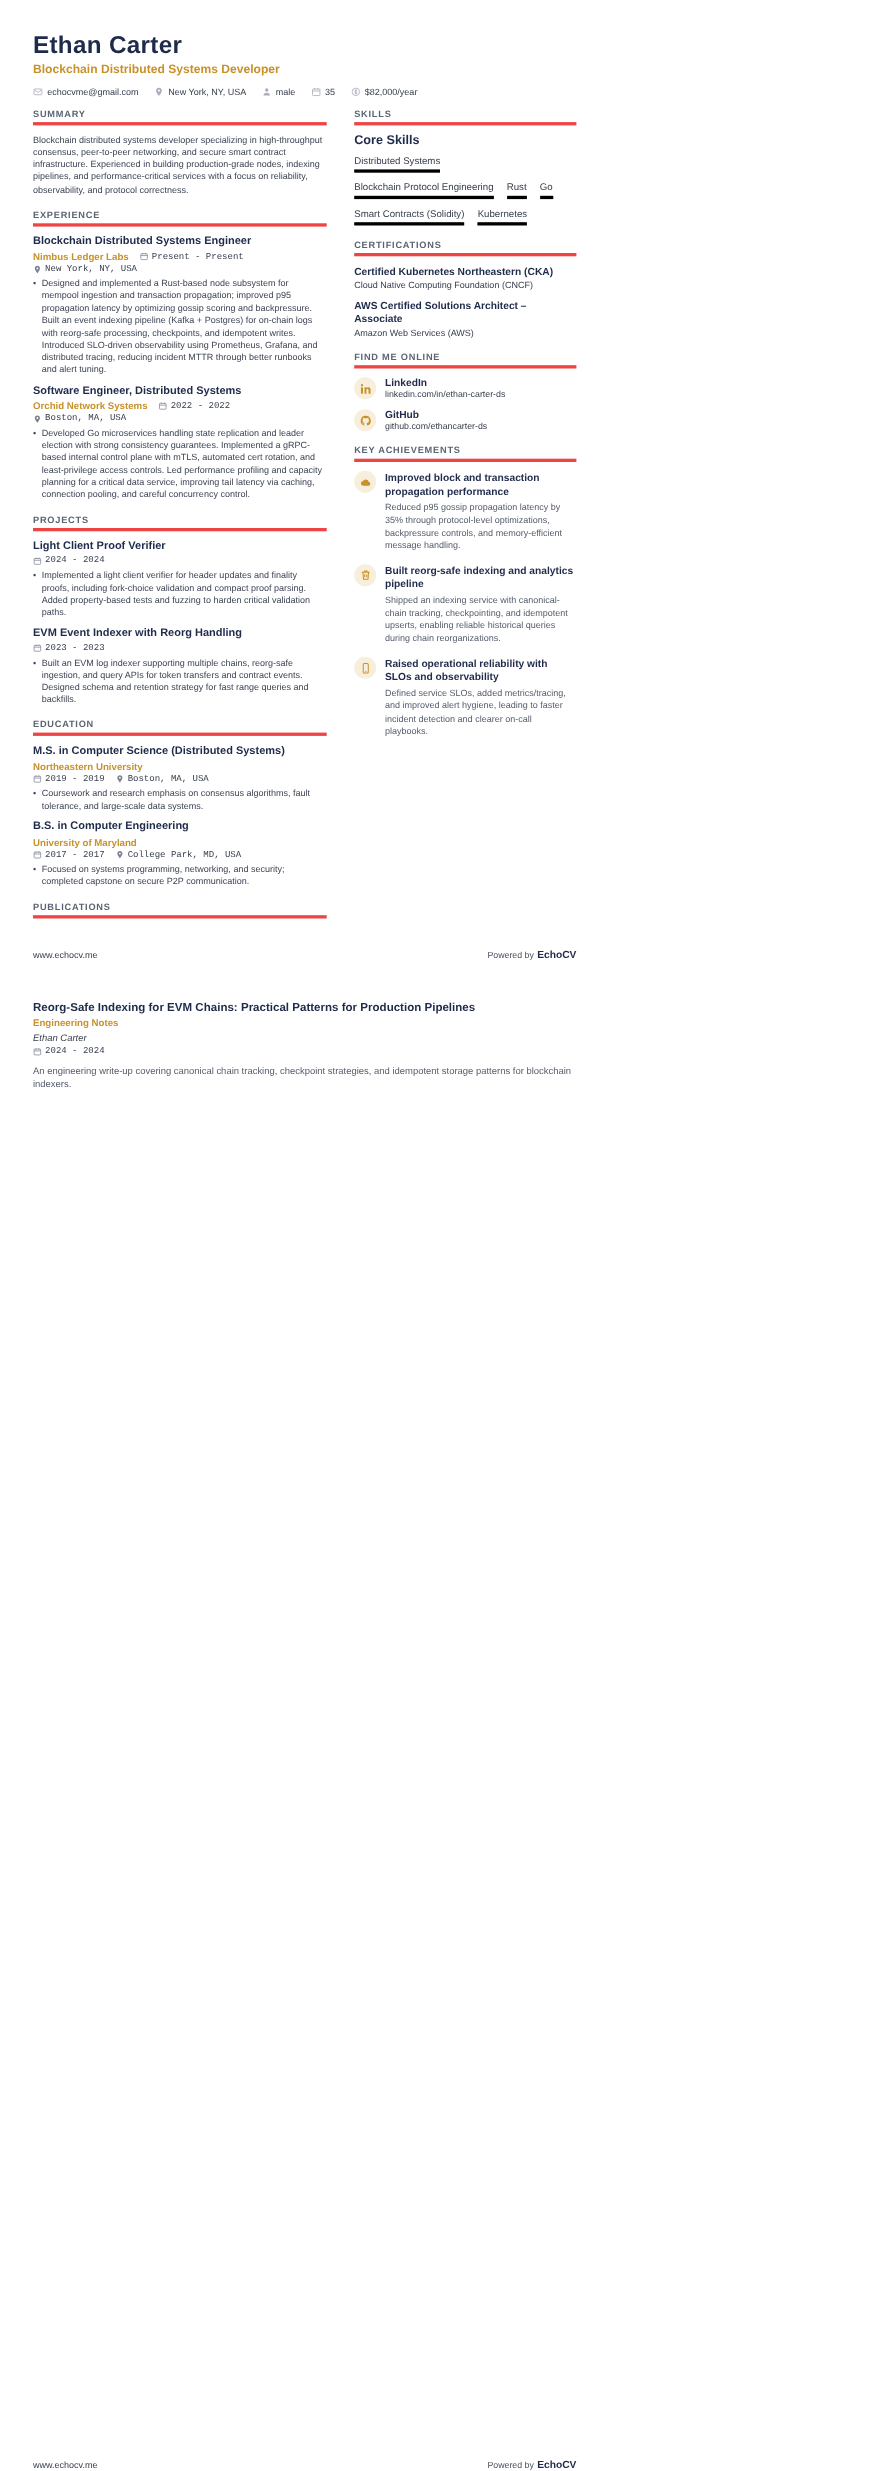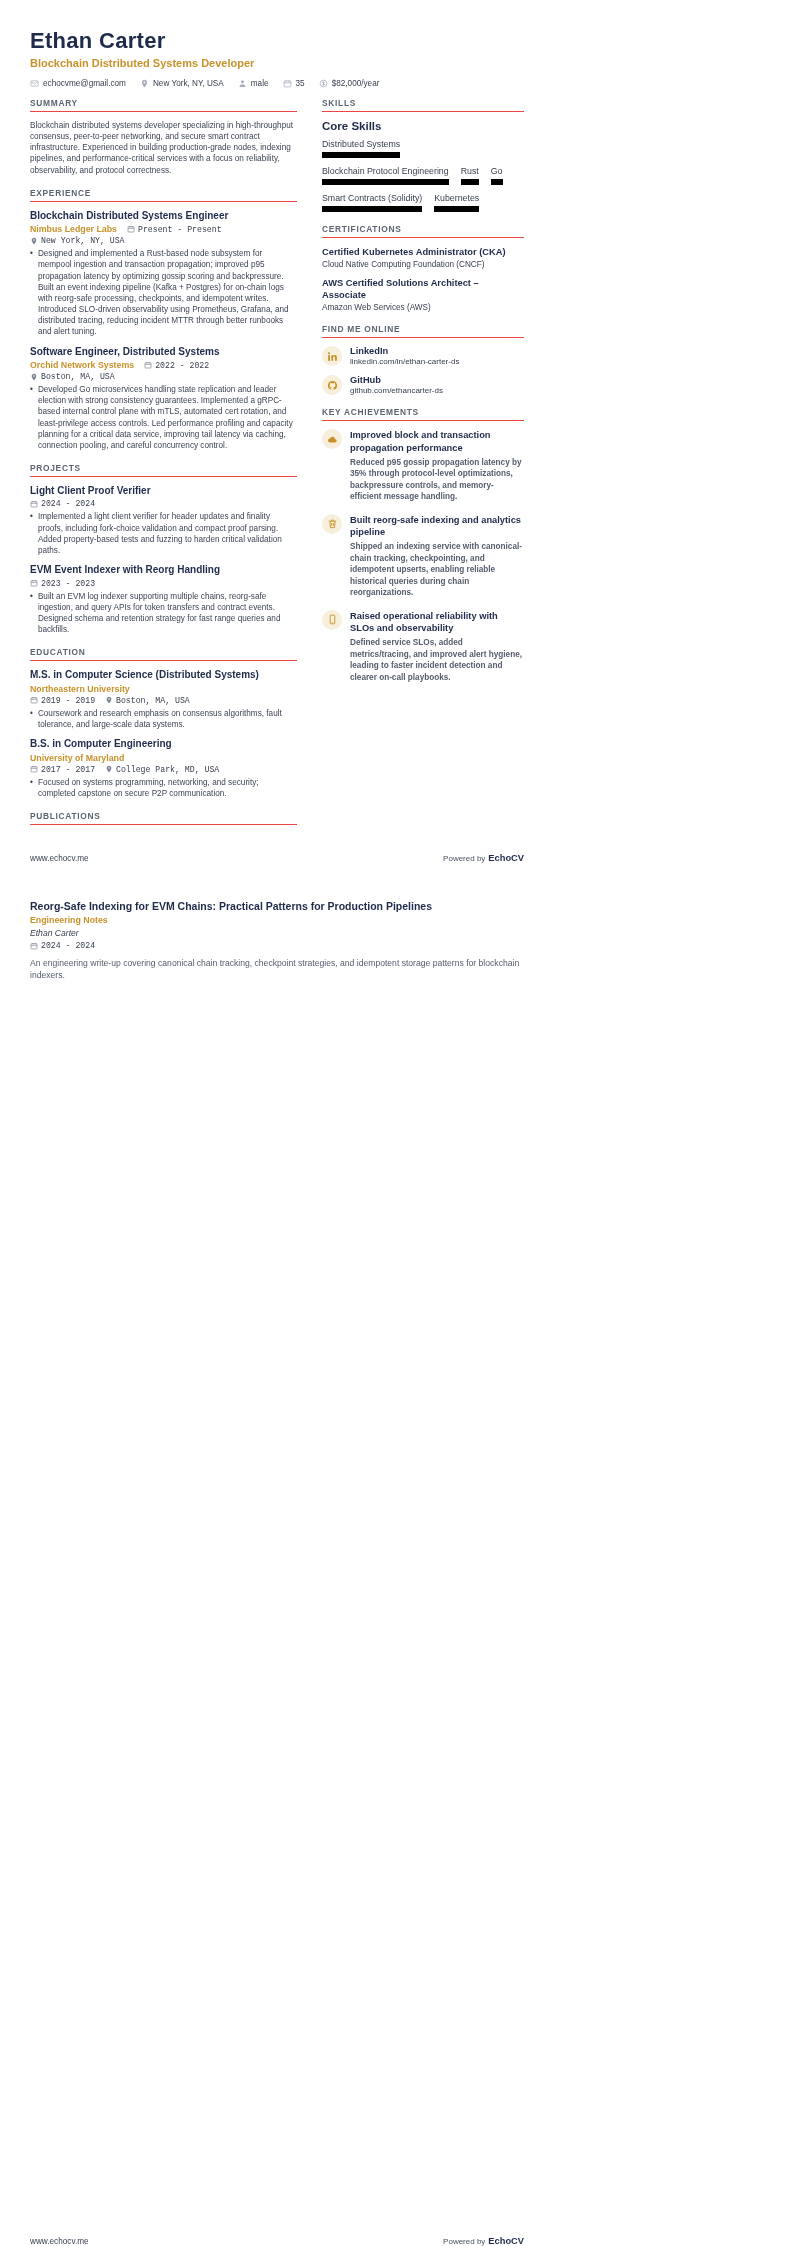--- a/index.html
+++ b/index.html
@@ -15,53 +15,53 @@
   .role { font-size:11px; font-weight:700; color:var(--accent); margin-top:3px; }
   .contact-row { display:flex; flex-wrap:wrap; gap:4px 14px; align-items:center; margin-top:10px; font-size:8.2px; color:#39404f; }
   .contact-item { display:flex; align-items:center; gap:4px; }
   .cicon { color:#a8aebb; display:inline-flex; }
   .cicon svg { width:9px; height:9px; display:block; }
 
   .cols { display:flex; gap:25px; margin-top:8px; }
   .col-left { width:267px; flex:0 0 267px; }
   .col-right { width:202px; flex:0 0 202px; }
 
-  .section-h { font-size:8.4px; font-weight:700; letter-spacing:0.7px; color:var(--section-heading); text-transform:uppercase; border-bottom:1px solid #ef4444; padding-bottom:3px; margin:12px 0 8px; }
+  .section-h { font-size:8.4px; font-weight:700; letter-spacing:0.7px; color:var(--section-heading); text-transform:uppercase; border-bottom:3px solid #ef4444; padding-bottom:3px; margin:12px 0 8px; }
   .section-h.first { margin-top:2px; }
 
   .body-text { font-size:8.2px; line-height:1.36; color:#3d4454; }
 
   .item { margin-bottom:8px; }
   .item-title { font-size:10px; font-weight:700; color:var(--heading); line-height:1.25; }
   .meta-row { display:flex; flex-wrap:wrap; align-items:center; gap:2px 10px; margin-top:2px; }
   .org { font-size:8.8px; font-weight:700; color:var(--accent); }
   .org-line { margin-top:2px; }
   .meta { display:inline-flex; align-items:center; gap:3px; font-size:8.2px; color:#39404f;font-family:Liberation Mono, monospace; }
   .meta svg { width:8px; height:8px; color:#7b8292; flex:0 0 auto; }
   .bullets { margin-top:3px; }
   .bullet { display:flex; gap:5px; font-size:8.2px; line-height:1.36; color:#3d4454; }
   .bullet::before { content:"•"; flex:0 0 auto; }
 
   .group-title { font-size:11.5px; font-weight:700; color:var(--heading); margin:1px 0 7px; }
   .skills-list { display:flex; flex-wrap:wrap; gap:8px 12px; }
-  .skill { font-size:8.8px; color:#39404f; padding-bottom:3px; border-bottom:6px solid #000000; }
+  .skill { font-size:8.8px; color:#39404f; padding-bottom:3px; border-bottom:3px solid #000000; }
 
   .cert { margin-bottom:8px; }
   .cert-name { font-size:9.3px; font-weight:700; color:var(--heading); line-height:1.3; }
   .cert-issuer { font-size:8.2px; color:#39404f; margin-top:2px; }
 
   .online-item { display:flex; align-items:center; gap:8px; margin-bottom:9px; cursor:pointer; }
   .badge-icon { width:20px; height:20px; border-radius:50%; background:#f7eedb; color:var(--accent); display:flex; align-items:center; justify-content:center; flex:0 0 20px; }
   .badge-icon svg { width:11px; height:11px; display:block; }
   .online-label { font-size:9.3px; font-weight:700; color:var(--heading); }
   .online-url { font-size:8px; color:#39404f; margin-top:1px; }
 
   .ach { display:flex; gap:8px; align-items:flex-start; margin-bottom:11px; }
   .ach-title { font-size:9.3px; font-weight:700; color:var(--heading); line-height:1.32; }
-  .ach-desc { font-size:8.2px; line-height:1.4; color:#555c6c; margin-top:3px;font-weight:bold; }
+  .ach-desc { font-size:8.2px; line-height:1.4; color:#555c6c; margin-top:3px; }
 
   .page-footer { position:absolute; bottom:0; left:30px; width:494px; display:flex; justify-content:space-between; align-items:baseline; }
   .footer-site { font-size:8.2px; color:#39404f; cursor:pointer; }
   .powered { display:flex; align-items:baseline; gap:3px; font-size:8px; color:#4a5160;margin-left:36px; }
   .brand { font-size:9.3px; font-weight:700; color:var(--heading); }
 
   .page2 { position:relative; }
   .inner2 { padding:36px 0 0 30px; width:524px; }
   .pub-title { font-size:10.5px; font-weight:700; color:var(--heading); line-height:1.35; max-width:470px; }
   .pub-author { font-size:8.6px; font-style:italic; color:#39404f; margin-top:3px; }
@@ -299,21 +299,21 @@
               <span class="skill">Rust</span>
               <span class="skill">Go</span>
               <span class="skill">Smart Contracts (Solidity)</span>
               <span class="skill">Kubernetes</span>
             </div>
           </section>
 
           <section>
             <h2 class="section-h">CERTIFICATIONS</h2>
             <div class="cert">
-              <div class="cert-name">Certified Kubernetes Administrator (CKA)</div>
+              <div class="cert-name">Certified Kubernetes Northeastern (CKA)</div>
               <div class="cert-issuer">Cloud Native Computing Foundation (CNCF)</div>
             </div>
             <div class="cert">
               <div class="cert-name">AWS Certified Solutions Architect – Associate</div>
               <div class="cert-issuer">Amazon Web Services (AWS)</div>
             </div>
           </section>
 
           <section>
             <h2 class="section-h">FIND ME ONLINE</h2>

